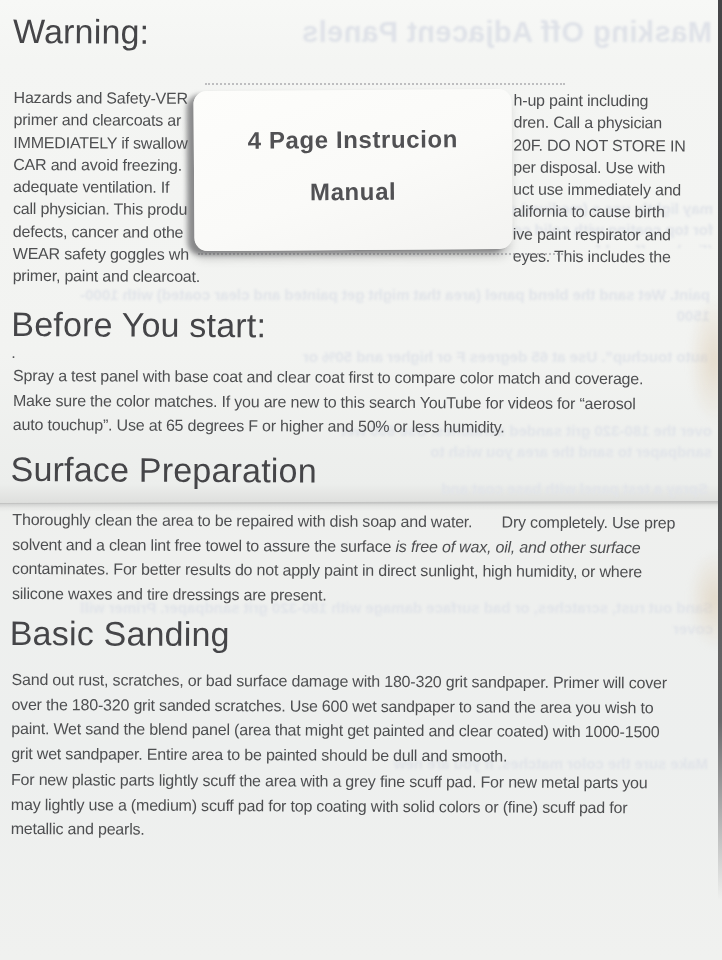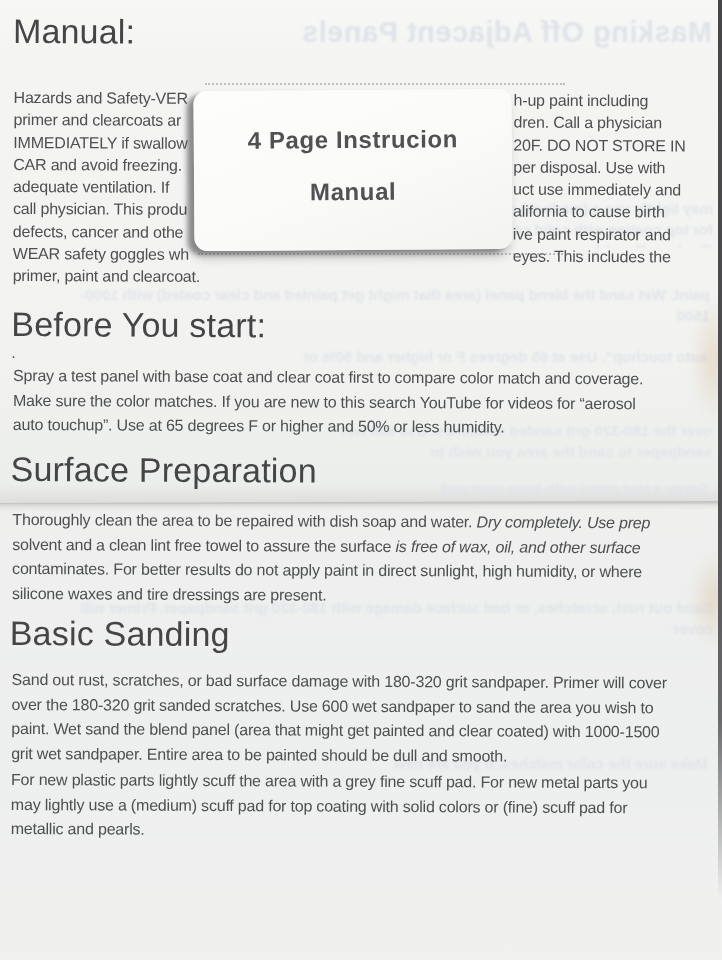--- a/index.html
+++ b/index.html
@@ -115,21 +115,21 @@
   <div class="bleed bleed-par bp3">auto touchup”.  Use at 65 degrees F or higher and 50% or less humidity.</div>
   <div class="bleed bleed-par bp4">over the 180-320 grit sanded scratches. Use 600 wet sandpaper to sand the area you wish to</div>
   <div class="bleed bleed-par bp5">Spray a test panel with base coat and clear coat first to compare color match and coverage.</div>
   <div class="bleed bleed-par bp6">Sand out rust, scratches, or bad surface damage with 180-320 grit sandpaper. Primer will cover</div>
   <div class="bleed bleed-par bp7">Make sure the color matches.  If you are new to this search YouTube for videos for “aerosol</div>
   <div class="warm-blob wb1"></div>
   <div class="warm-blob wb2"></div>
 
   <div class="content-layer">
 
-    <div class="doc-heading h-warning">Manual:</div>
+    <div class="doc-heading h-warning">Warning:</div>
 
     <div class="warning-par bodytext">
         <div class="pair-line">
           <span class="frag-left">Hazards and Safety-VER</span>
           <span class="frag-right">h-up paint including</span>
         </div>
         <div class="pair-line">
           <span class="frag-left">primer and clearcoats ar</span>
           <span class="frag-right">dren. Call a physician</span>
         </div>
@@ -168,21 +168,21 @@
 
     <div class="par p-before bodytext">
         <div class="tline">Spray a test panel with base coat and clear coat first to compare color match and coverage.</div>
         <div class="tline">Make sure the color matches.  If you are new to this search YouTube for videos for “aerosol</div>
         <div class="tline">auto touchup”.  Use at 65 degrees F or higher and 50% or less humidity.</div>
       </div>
 
     <div class="doc-heading h-surface">Surface Preparation</div>
 
     <div class="par p-surface bodytext">
-        <div class="tline"><span>Thoroughly clean the area to be repaired with dish soap and water.  </span><span style="font-style: italic;">Dry completely. Use prep</span></div>
+        <div class="tline"><span>Thoroughly clean the area to be repaired with dish soap and water.  </span><span style=" margin-left: 25px;">Dry completely. Use prep</span></div>
         <div class="tline"><span>solvent and a clean lint free towel to assure the surface </span><span style="font-style: italic;">is free of wax, oil, and other surface</span></div>
         <div class="tline"><span>contaminates. For better results do not apply paint in direct sunlight, high humidity, or where</span></div>
         <div class="tline"><span>silicone waxes and tire dressings are present.</span></div>
       </div>
 
     <div class="doc-heading h-sanding">Basic Sanding</div>
 
     <div class="par p-sand1 bodytext">
         <div class="tline">Sand out rust, scratches, or bad surface damage with 180-320 grit sandpaper. Primer will cover</div>
         <div class="tline">over the 180-320 grit sanded scratches. Use 600 wet sandpaper to sand the area you wish to</div>

